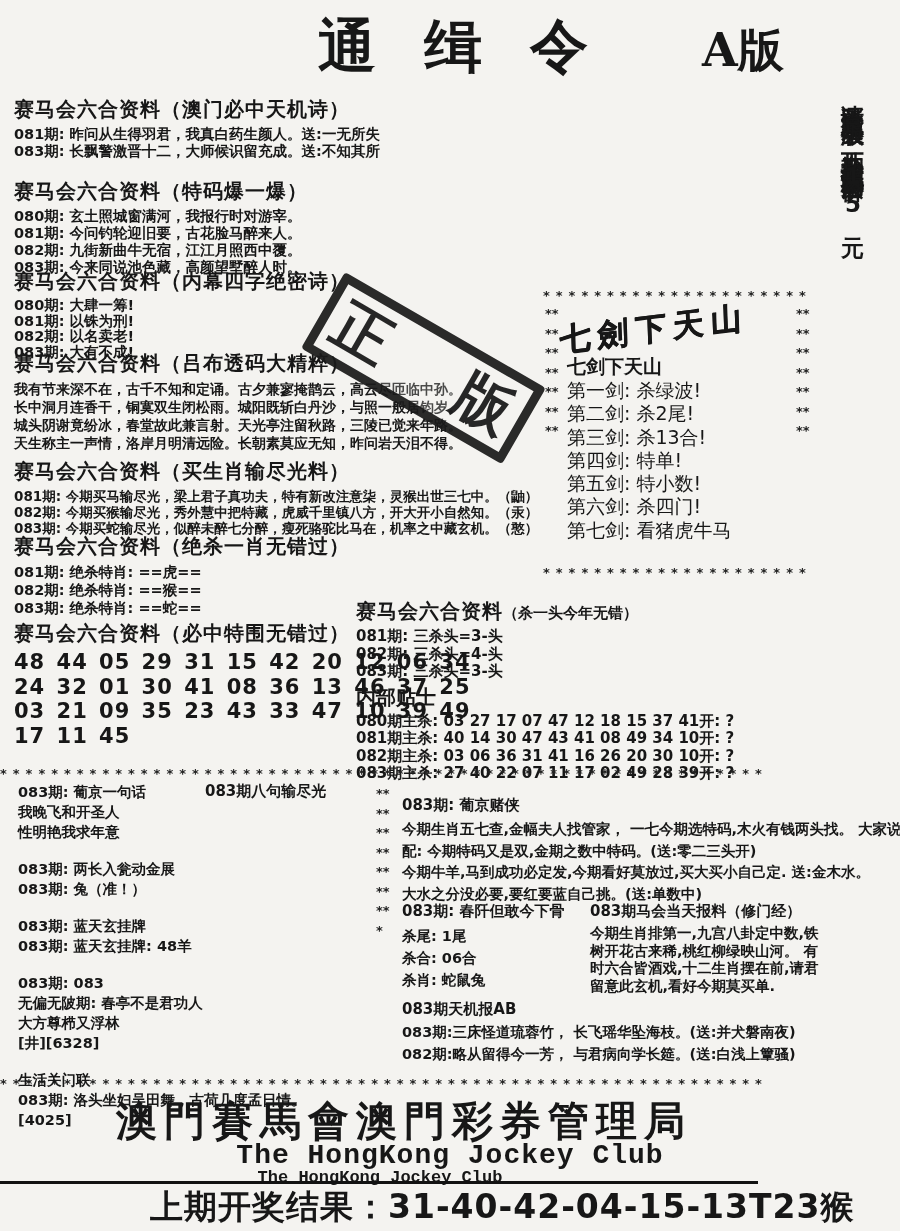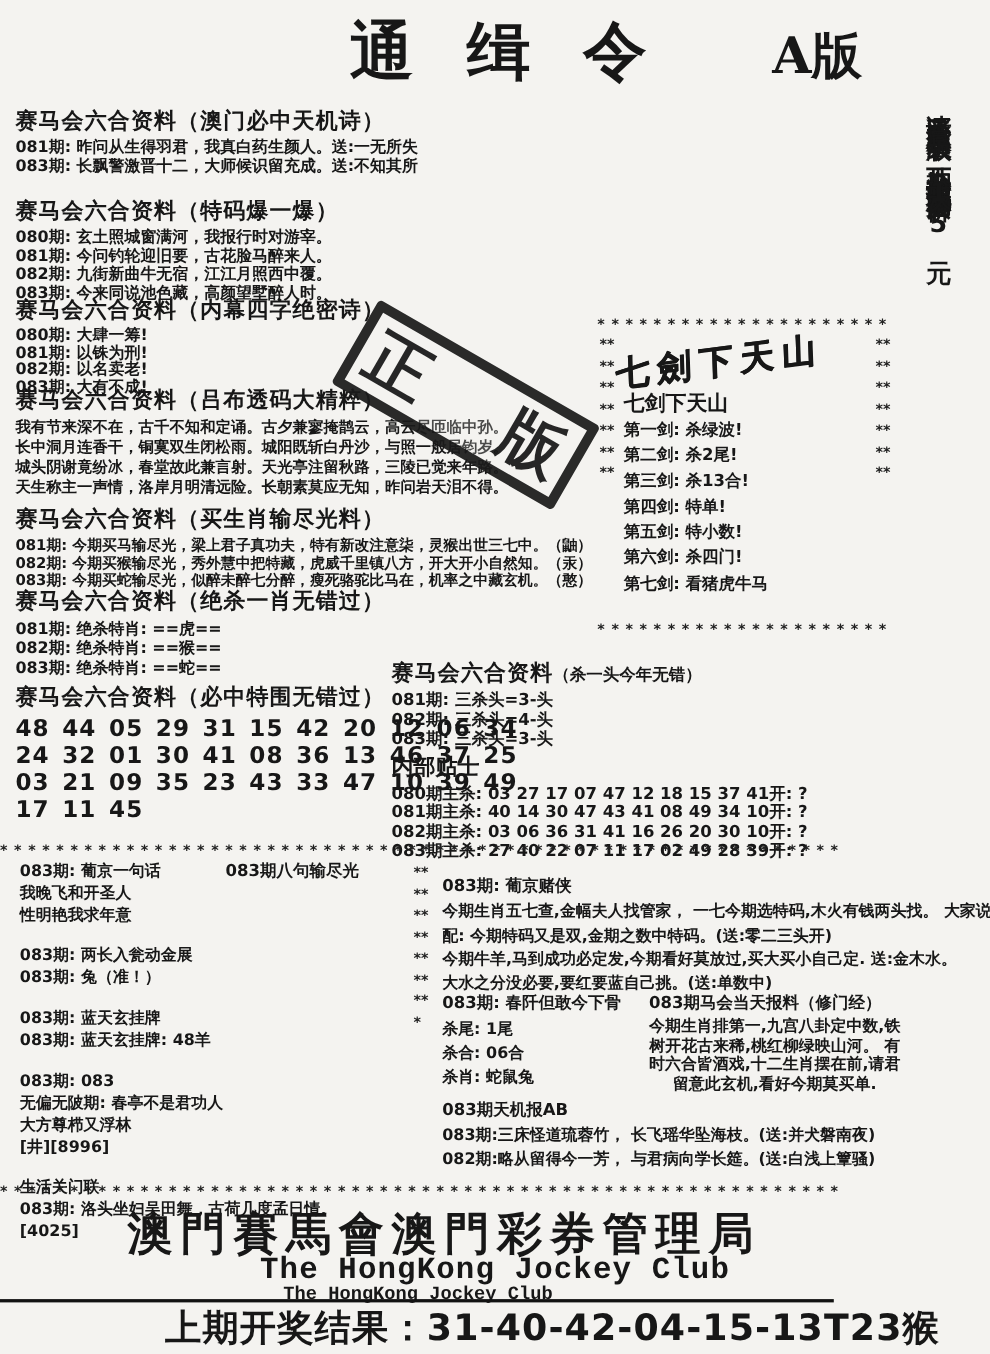--- a/index.html
+++ b/index.html
@@ -46,21 +46,21 @@
   .swords .star-bottom{position:absolute;left:0;bottom:0;width:100%;}
   .swords .star-left{left:2px;top:16px;height:258px;overflow:hidden;}
   .swords .star-right{right:0px;top:16px;height:258px;overflow:hidden;}
   .sword-hand{
     position:absolute;left:16px;top:20px;font-size:31px;font-weight:900;
     letter-spacing:7px;transform:rotate(-7deg) skewX(-5deg);white-space:nowrap;
     text-shadow:0.6px 0 #171717,0 0.6px #171717;
   }
   .sword-title{position:absolute;left:24px;top:66px;font-size:19px;font-weight:700;}
   .sword-rows{position:absolute;left:24px;top:91px;}
-  .sword-rows .row{font-size:15px;font-weight:700;line-height:23.3px;white-space:nowrap;}
+  .sword-rows .row{font-size:19px;font-weight:400;line-height:23.3px;white-space:nowrap;}
   
   .stamp{
     position:absolute;left:345px;top:272px;width:198px;height:66px;
     border:9px solid #1b1b1b;border-radius:4px;
     transform:rotate(30deg);transform-origin:left top;
     display:flex;justify-content:space-between;align-items:center;
     padding:2px 8px;opacity:.93;background:rgba(244,243,240,.25);
   }
   .stamp span{font-size:58px;font-weight:900;line-height:1;
     font-family:"DejaVu Serif","Liberation Serif",serif;}
@@ -79,21 +79,21 @@
   .b-col1 .grp{margin-bottom:17px;}
   .b-col2{position:absolute;left:205px;top:782px;white-space:nowrap;}
   .b-col2 .b2-title{font-size:15px;font-weight:700;margin-bottom:8px;}
   .b-col2 .row{font-size:14.5px;font-weight:700;line-height:21px;}
   .b-right{position:absolute;left:402px;top:796px;width:478px;}
   .br-title{font-size:15px;font-weight:700;margin-bottom:4px;white-space:nowrap;}
   .br-lines .row{font-size:14.5px;font-weight:700;line-height:21.5px;white-space:nowrap;}
   .chunqian{position:absolute;left:402px;top:902px;white-space:nowrap;}
   .chunqian .row{font-size:14.5px;font-weight:700;line-height:22px;}
   .mahui{position:absolute;left:590px;top:902px;white-space:nowrap;}
-  .mahui .row{font-size:14.5px;font-weight:700;line-height:17.5px;text-align:center;}
+  .mahui .row{font-size:14.5px;font-weight:700;line-height:17.5px;}
   .tianji{position:absolute;left:402px;top:1000px;white-space:nowrap;}
   .tianji .row{font-size:14.5px;font-weight:700;line-height:22px;}
   .tianji .br-title{margin-bottom:2px;}
   
   .org-cn{
     position:absolute;left:0;top:1094px;width:808px;text-align:center;
     font-family:"DejaVu Serif","Liberation Serif",serif;
     font-size:41px;font-weight:600;letter-spacing:7px;white-space:nowrap;
   }
   .org-en{
@@ -239,21 +239,21 @@
         <div class="row">083期: 兔（准！）</div>
       </div>
     <div class="grp">
         <div class="row">083期: 蓝天玄挂牌</div>
         <div class="row">083期: 蓝天玄挂牌: 48羊</div>
       </div>
     <div class="grp">
         <div class="row">083期: 083</div>
         <div class="row">无偏无陂期: 春亭不是君功人</div>
         <div class="row">大方尊栉又浮林</div>
-        <div class="row">[井][8996]</div>
+        <div class="row">[井][6328]</div>
       </div>
     <div class="grp">
         <div class="row">生活关门联</div>
         <div class="row">083期: 洛头坐妇吴田舞，古荷几度孟日情。</div>
         <div class="row">[4025]</div>
       </div>
   </div>
 
   <div class="b-col2">
     <div class="b2-title">083期八句输尽光</div>

